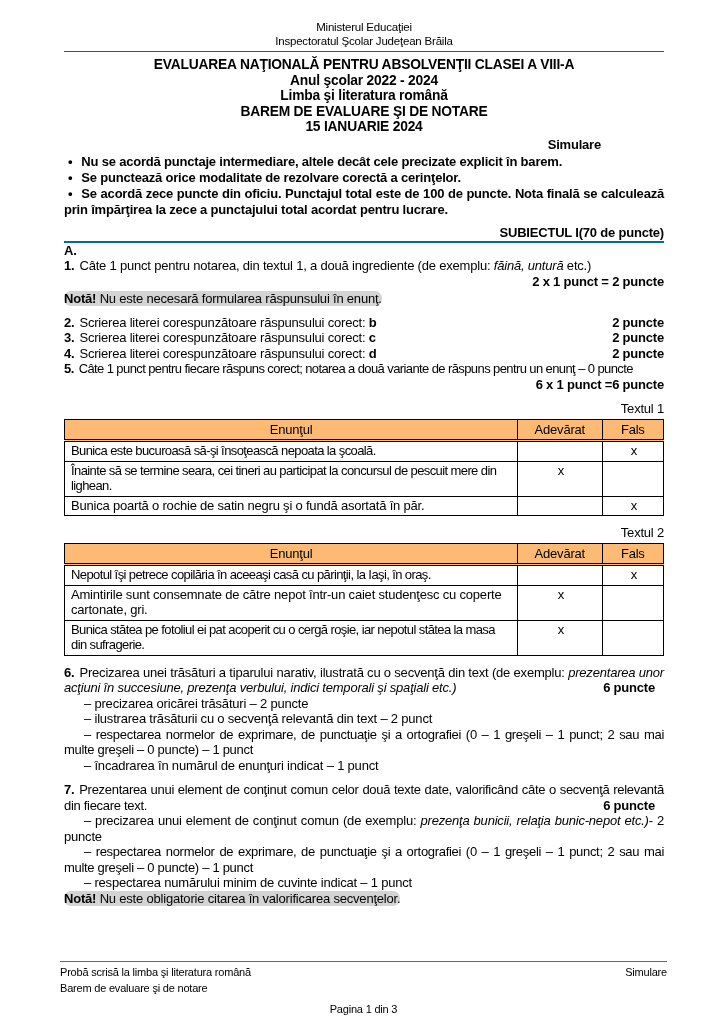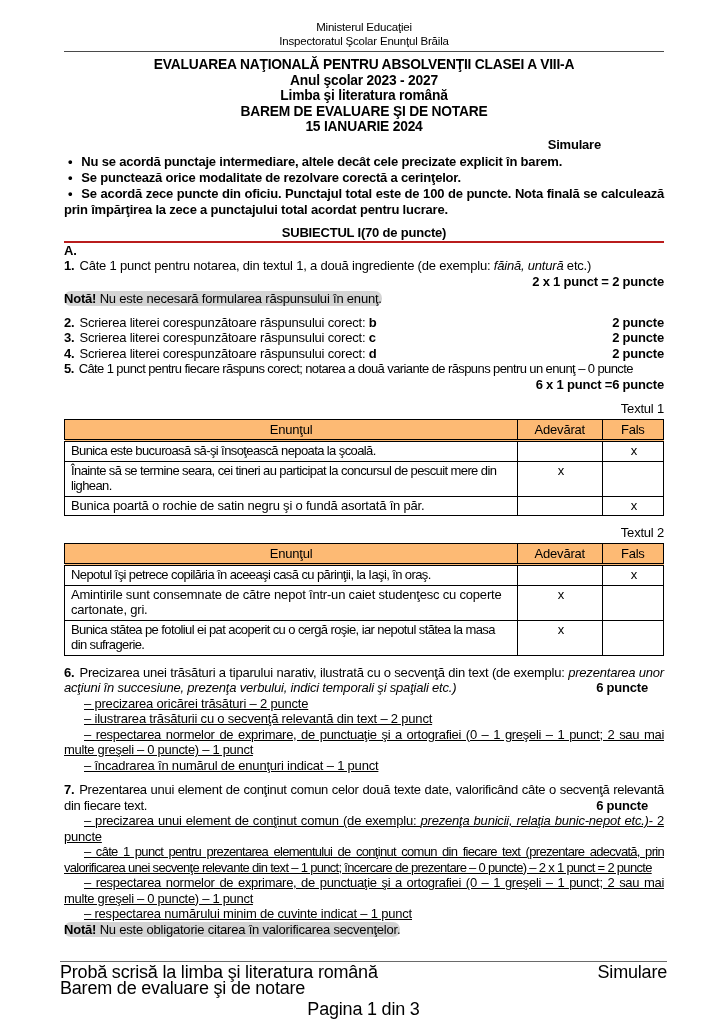--- a/index.html
+++ b/index.html
@@ -15,21 +15,21 @@
 
   .doc-head { text-align:center; font-size:11.5px; line-height:13.5px; }
   .head-rule { border-bottom:1.5px solid #4a4a4a; margin-top:3px; }
 
   .titles { margin-top:5px; text-align:center; font-weight:bold; font-size:13.8px; line-height:15.5px; }
   .session-top { text-align:right; font-weight:bold; margin:2px 63px 0 0; }
 
   .rules { margin-top:2px; font-weight:bold; text-align:justify; line-height:16px; }
   .rule .dot { padding:0 9px 0 4px; }
 
-  .subject-line { display:flex; justify-content:center; font-weight:bold; border-bottom:2px solid #b91c1c; margin-top:7px; }
+  .subject-line { display:flex; justify-content:flex-end; font-weight:bold; border-bottom:2px solid #0369a1; margin-top:7px; }
   .bold { font-weight:bold; }
   .it { font-style:italic; }
   .qno { margin-right:5px; font-weight:bold; }
   .pts-line { text-align:right; font-weight:bold; }
   .qrow { display:flex; justify-content:space-between;gap:36px; }
   .qrow .pts { font-weight:bold; white-space:nowrap; margin-left:8px; }
   .gap8 { margin-top:8px; }
   .gap2 { margin-top:2px; }
   .hl { background:#d4d4d4;border-radius:7px; }
   .condensed { letter-spacing:-0.6px; }
@@ -40,42 +40,42 @@
   table.truth { border-collapse:collapse; width:600px; margin-top:2px; }
   table.truth th, table.truth td { border:1px solid #000; vertical-align:top; }
   table.truth th { background:#fdba74; font-weight:normal; text-align:center; padding:2px 4px; border-bottom:3px double #000; }
   table.truth td { padding:1px 4px 2px 6px; }
   td.ans { text-align:center; width:84px; padding-left:4px; }
   td.fl  { text-align:center; width:61px; padding-left:4px; }
   th.col-enunt { width:450px; }
   td.pad-extra { padding-bottom:14px; }
 
   .qlead { margin-top:9px; text-align:justify; position:relative; }
-  .qlead .pts-abs { position:absolute; right:16px; bottom:0; font-weight:bold; font-style:normal; letter-spacing:-0.2px; }
-  .qbullet { text-indent:20px; text-align:justify;text-decoration:underline; }
+  .qlead .pts-abs { position:absolute; right:9px; bottom:0; font-weight:bold; font-style:normal; letter-spacing:-0.2px; }
+  .qbullet { text-indent:20px; text-align:justify; }
 
-  .footer { position:absolute; left:60px; right:57px; top:961px; border-top:1.5px solid #6a6a6a; padding-top:3px; font-size:18px; line-height:15.5px; }
+  .footer { position:absolute; left:60px; right:57px; top:961px; border-top:1.5px solid #6a6a6a; padding-top:3px; font-size:11px; line-height:15.5px; }
   .footer-row { display:flex; justify-content:space-between; align-items:flex-start; }
   .page-num { text-align:center; margin-top:6px; }
 </style>
 </head>
 <body>
 
 <div class="page">
   <div class="content">
 
     <div class="doc-head">
       <div>Ministerul Educaţiei</div>
-      <div>Inspectoratul Şcolar Enunţul Brăila</div>
+      <div>Inspectoratul Şcolar Judeţean Brăila</div>
     </div>
     <div class="head-rule"></div>
 
     <div class="titles">
       <div>EVALUAREA NAŢIONALĂ PENTRU ABSOLVENŢII CLASEI A VIII-A</div>
-      <div>Anul şcolar 2023 - 2027</div>
+      <div>Anul şcolar 2022 - 2024</div>
       <div>Limba şi literatura română</div>
       <div>BAREM DE EVALUARE ŞI DE NOTARE</div>
       <div>15 IANUARIE 2024</div>
     </div>
     <div class="session-top">Simulare</div>
 
     <div class="rules">
       <div class="rule"><span class="dot">•</span><span>Nu se acordă punctaje intermediare, altele decât cele precizate explicit în barem.</span></div>
       <div class="rule"><span class="dot">•</span><span>Se punctează orice modalitate de rezolvare corectă a cerinţelor.</span></div>
       <div class="rule"><span class="dot">•</span><span>Se acordă zece puncte din oficiu. Punctajul total este de 100 de puncte. Nota finală se calculează prin împărţirea la zece a punctajului total acordat pentru lucrare.</span></div>
@@ -164,21 +164,20 @@
     </table>
 
     <div class="qlead"><span class="qno">6.</span><span>Precizarea unei trăsături a tiparului narativ, ilustrată cu o secvenţă din text (de exemplu: </span><span class="it">prezentarea unor acţiuni în succesiune, prezenţa verbului, indici temporali şi spaţiali etc.)</span><span class="pts-abs">6 puncte</span></div>
     <div class="qbullet">– precizarea oricărei trăsături – 2 puncte</div>
     <div class="qbullet">– ilustrarea trăsăturii cu o secvenţă relevantă din text – 2 punct</div>
     <div class="qbullet tight">– respectarea normelor de exprimare, de punctuaţie şi a ortografiei (0 – 1 greşeli – 1 punct; 2 sau mai multe greşeli – 0 puncte) – 1 punct</div>
     <div class="qbullet">– încadrarea în numărul de enunţuri indicat – 1 punct</div>
 
     <div class="qlead tight"><span class="qno">7.</span><span>Prezentarea unui element de conţinut comun celor două texte date, valorificând câte o secvenţă relevantă din fiecare text.</span><span class="pts-abs">6 puncte</span></div>
     <div class="qbullet"><span>– precizarea unui element de conţinut comun (de exemplu: </span><span class="it">prezenţa bunicii, relaţia bunic-nepot etc.)</span><span>- 2 puncte</span></div>
-    <div class="qbullet condensed2">– câte 1 punct pentru prezentarea elementului de conţinut comun din fiecare text (prezentare adecvată, prin valorificarea unei secvenţe relevante din text – 1 punct; încercare de prezentare – 0 puncte) – 2 x 1 punct = 2 puncte</div>
     <div class="qbullet tight">– respectarea normelor de exprimare, de punctuaţie şi a ortografiei (0 – 1 greşeli – 1 punct; 2 sau mai multe greşeli – 0 puncte) – 1 punct</div>
     <div class="qbullet">– respectarea numărului minim de cuvinte indicat – 1 punct</div>
 
     <div><span class="hl"><span class="bold">Notă!</span><span> Nu este obligatorie citarea în valorificarea secvenţelor.</span></span></div>
 
   </div>
 
   <div class="footer">
     <div class="footer-row">
       <div>

